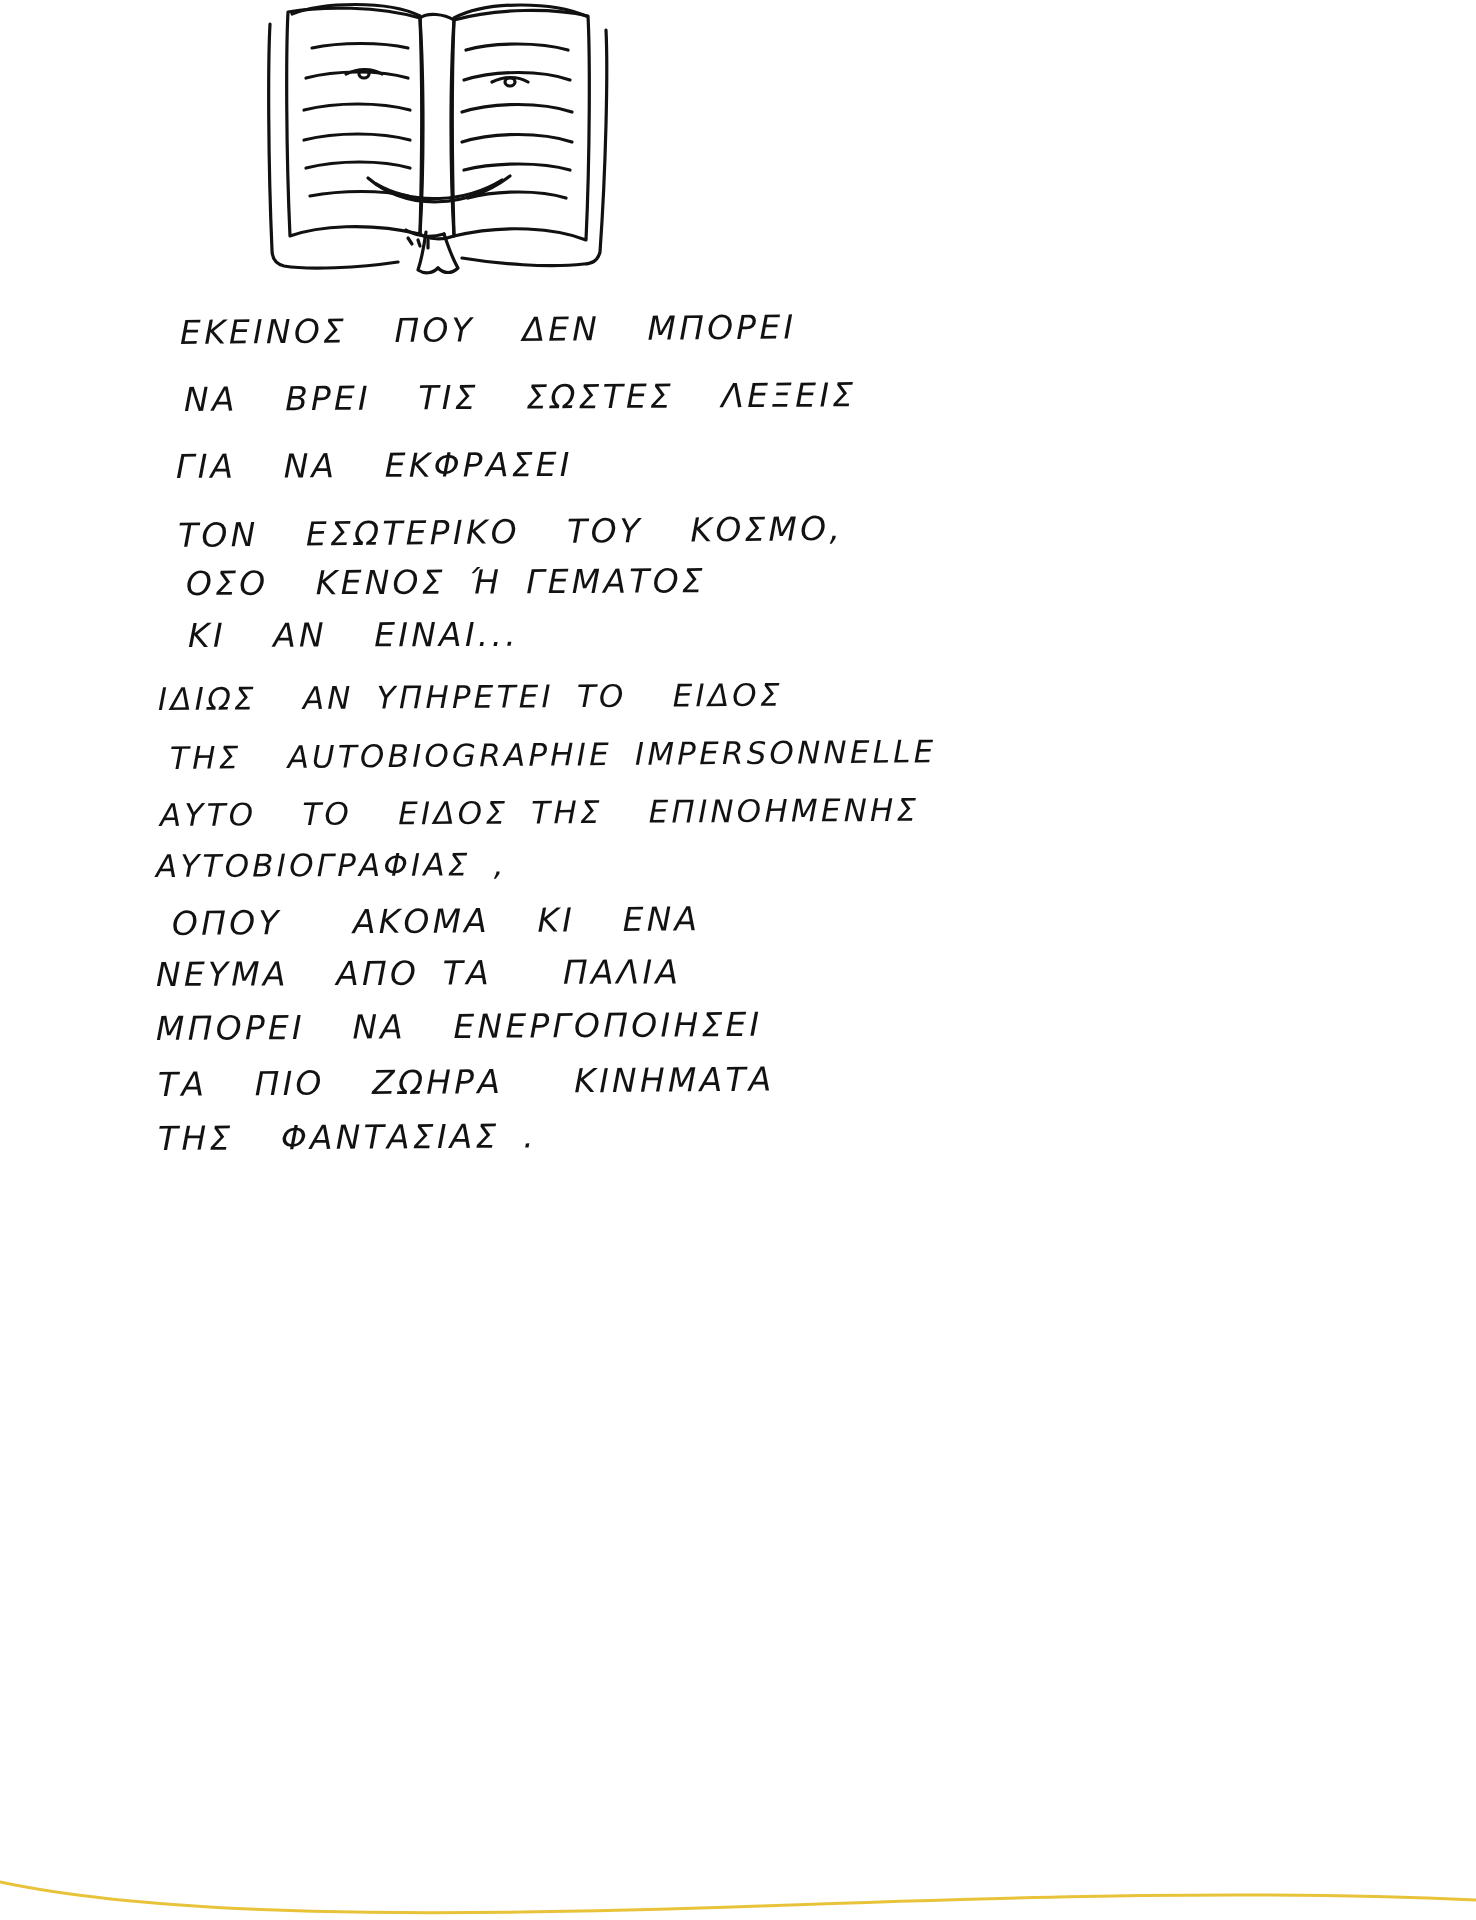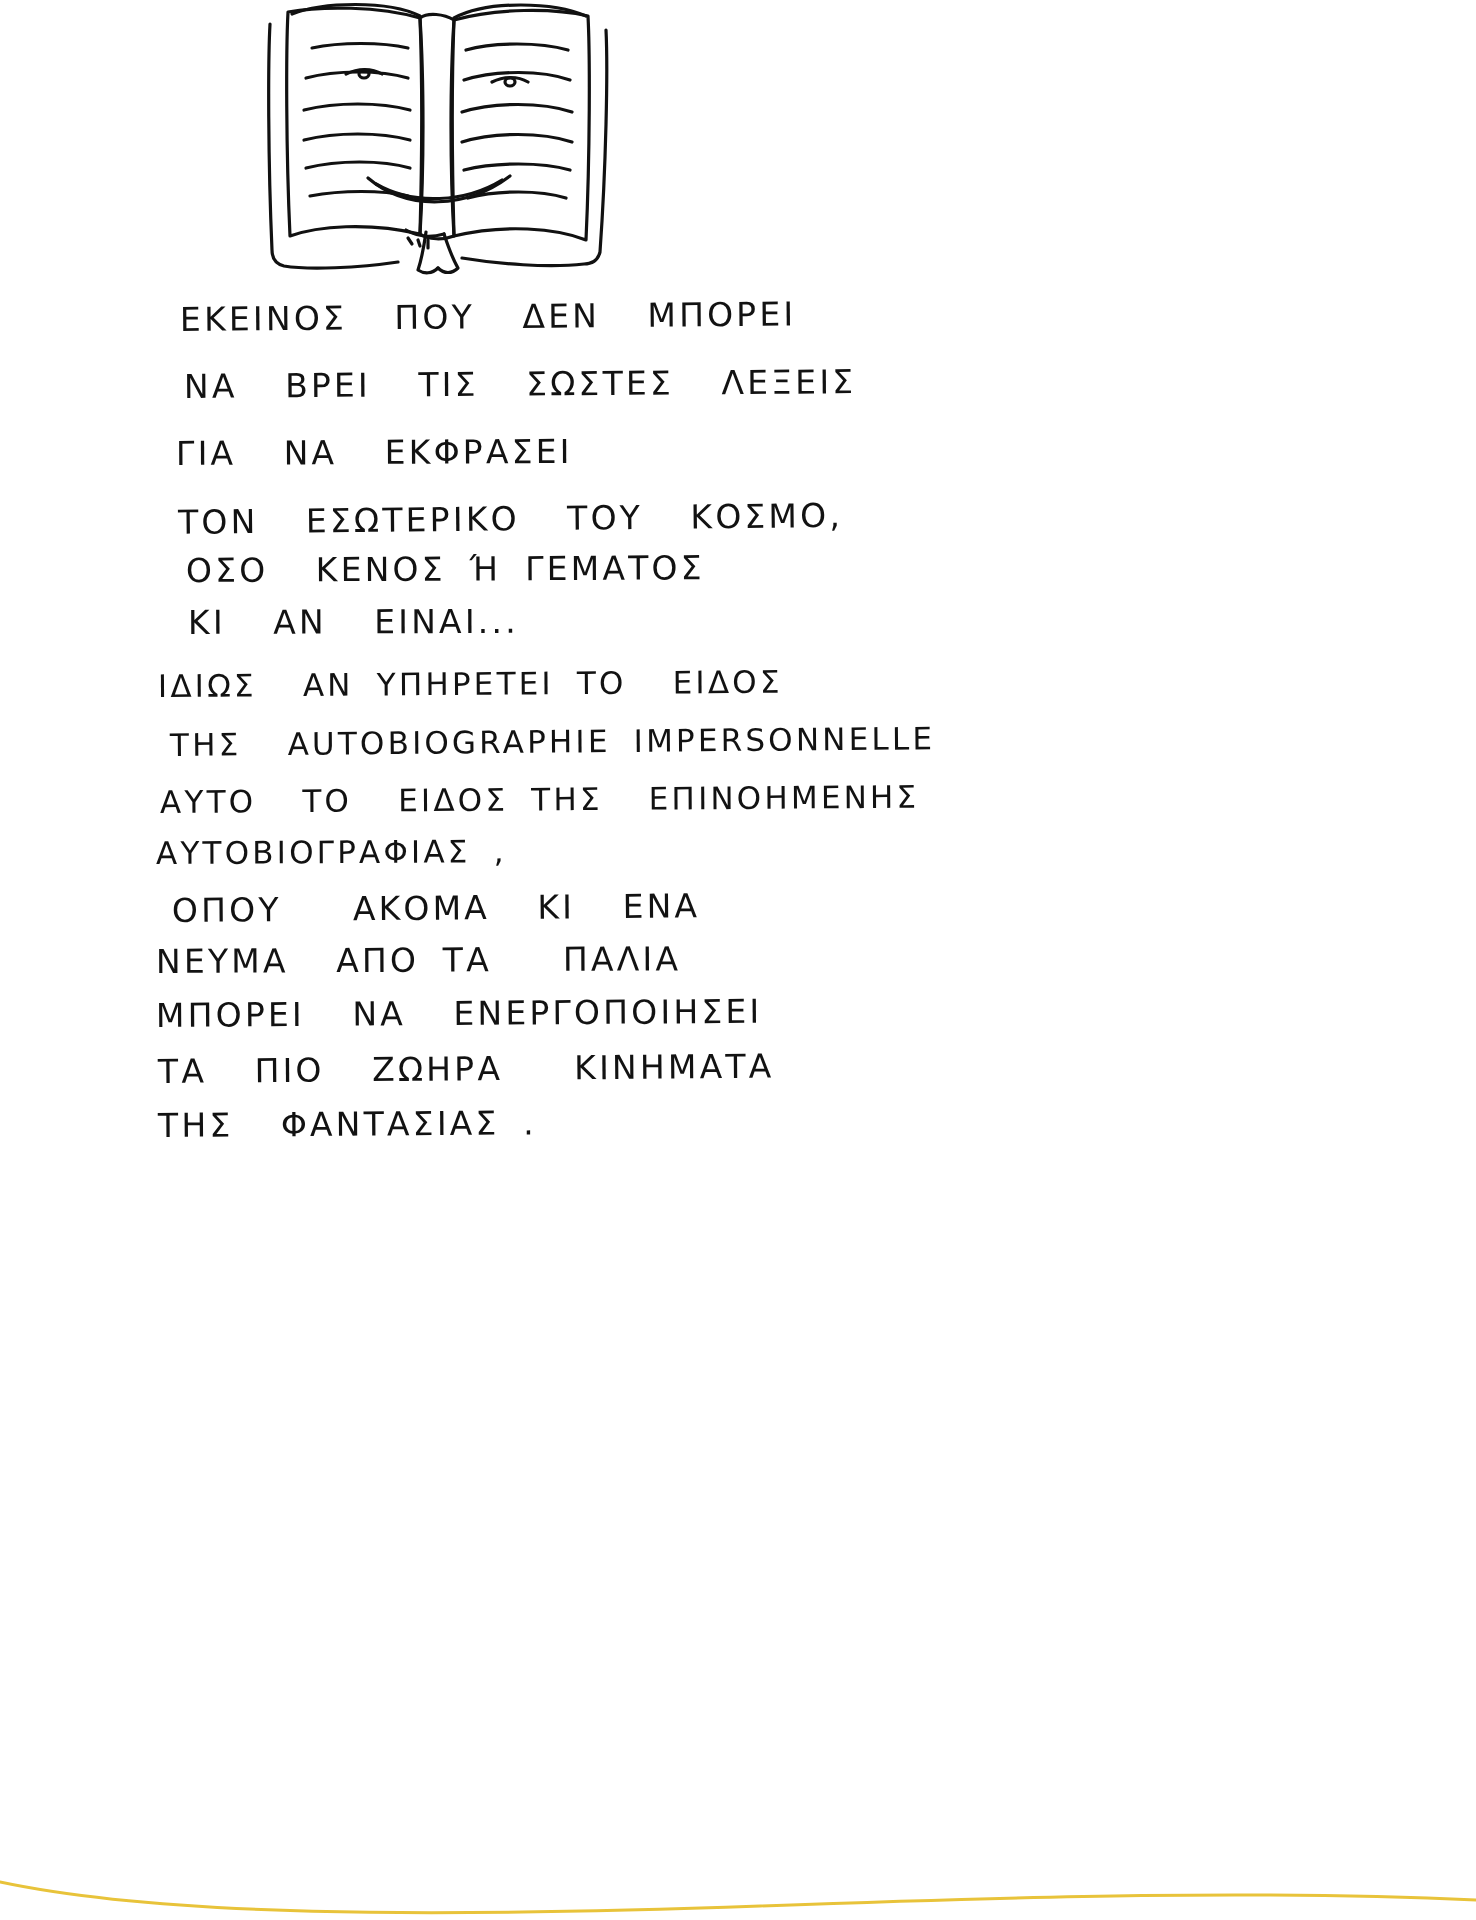--- a/index.html
+++ b/index.html
@@ -32,22 +32,23 @@
   #illustration svg {
     display: block;
     width: 100%;
     height: 100%;
   }
 
   
   #poem {
     position: absolute;
     left: 150px;
-    top: 295px;
+    top: 308px;
     width: 1150px;
+    font-style: italic;
   }
   .poem-line {
     font-family: "DejaVu Sans", sans-serif;
     font-size: 33px;
     letter-spacing: 3.2px;
     word-spacing: 10px;
     color: #121212;
     white-space: pre;
     -webkit-font-smoothing: antialiased;
   }

